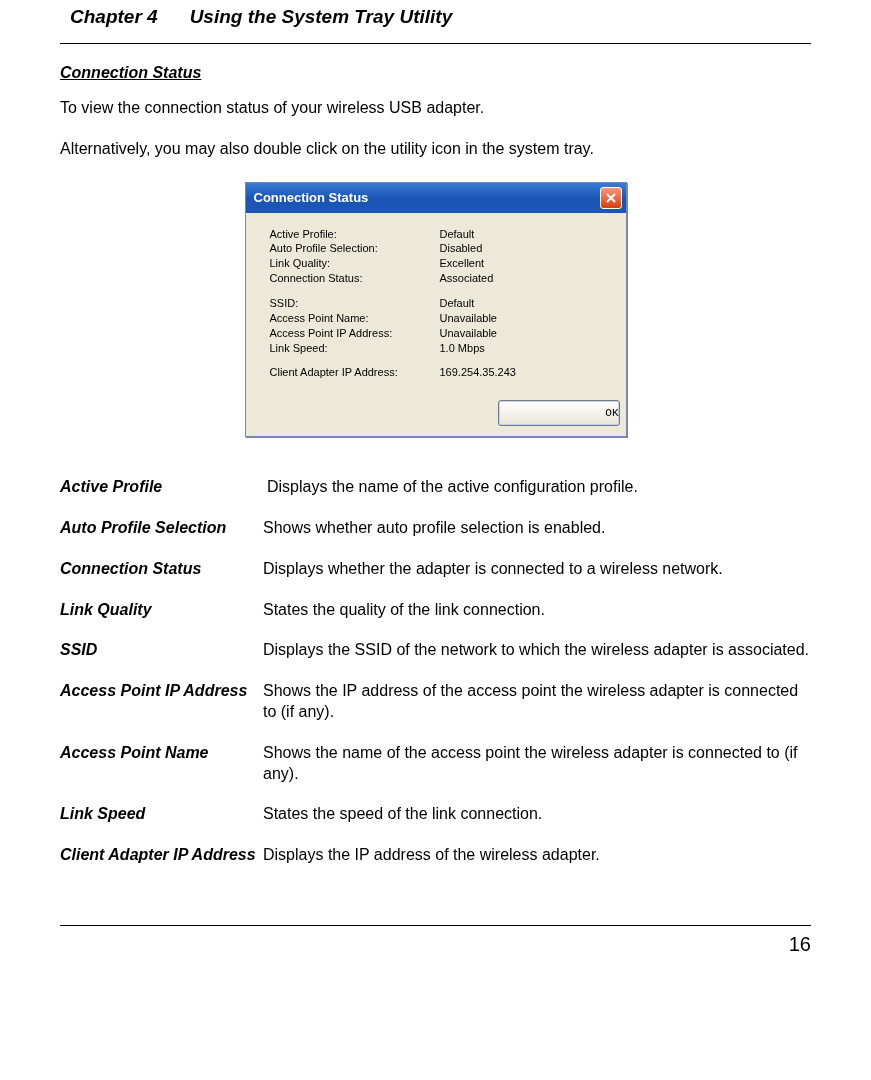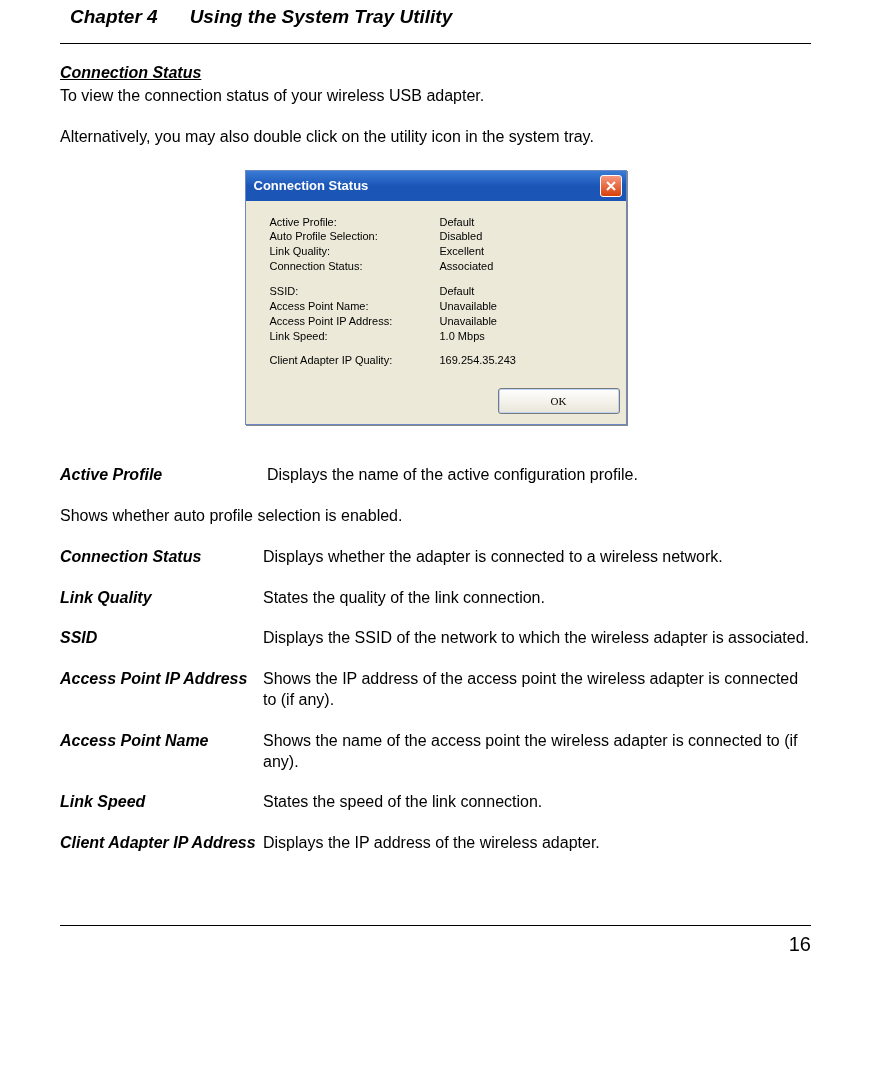--- a/index.html
+++ b/index.html
@@ -33,21 +33,21 @@
   .section-heading {
     font-weight: bold;
     font-style: italic;
     text-decoration: underline;
     font-size: 16px;
     margin-top: 20px;
   }
   .body-text {
     font-size: 16px;
     line-height: 1.3;
-    margin-top: 4px;
+    margin-top: 16px;
   }
   .body-text.spacer {
     margin-top: 20px;
   }
 
   .dialog-wrap {
     margin-top: 22px;
     display: flex;
     justify-content: center;
   }
@@ -94,24 +94,24 @@
     display:flex;
     justify-content:flex-end;
     padding: 10px 6px 10px 10px;
   }
   .ok-button {
     width: 120px;
     height: 24px;
     background: linear-gradient(to bottom, #fff, #e9e6d8);
     border: 1px solid #7a7a7a;
     border-radius: 3px;
-    font-family: Liberation Serif, serif;
+    font-family: Liberation Mono, monospace;
     font-size: 11px;
     display:flex;
-    justify-content:center;
+    justify-content:flex-end;
     align-items:center;
     box-shadow: 0 0 0 1px #bcd4f6 inset;
   }
 
   .definitions {
     margin-top: 40px;
     font-size: 16px;
     line-height: 1.3;
   }
   .def-row {
@@ -197,38 +197,39 @@
         <div class="dialog-row">
             <span class="lbl">Access Point IP Address:</span>
             <span>Unavailable</span>
           </div>
         <div class="dialog-row">
             <span class="lbl">Link Speed:</span>
             <span>1.0 Mbps</span>
           </div>
         <div class="dialog-gap"></div>
         <div class="dialog-row">
-            <span class="lbl">Client Adapter IP Quality:</span>
+            <span class="lbl">Client Adapter IP Address:</span>
             <span>169.254.35.243</span>
           </div>
       </div>
       <div class="dialog-buttons">
         <div class="ok-button">
             <span>OK</span>
           </div>
       </div>
     </div>
   </div>
 
   <div class="definitions">
     <div class="def-row">
       <div class="def-term">Active Profile</div>
       <div class="def-desc first-pad">Displays the name of the active configuration profile.</div>
     </div>
     <div class="def-row">
+      <div class="def-term">Auto Profile Selection</div>
       <div class="def-desc">Shows whether auto profile selection is enabled.</div>
     </div>
     <div class="def-row">
       <div class="def-term">Connection Status</div>
       <div class="def-desc">Displays whether the adapter is connected to a wireless network.</div>
     </div>
     <div class="def-row">
       <div class="def-term">Link Quality</div>
       <div class="def-desc">States the quality of the link connection.</div>
     </div>

